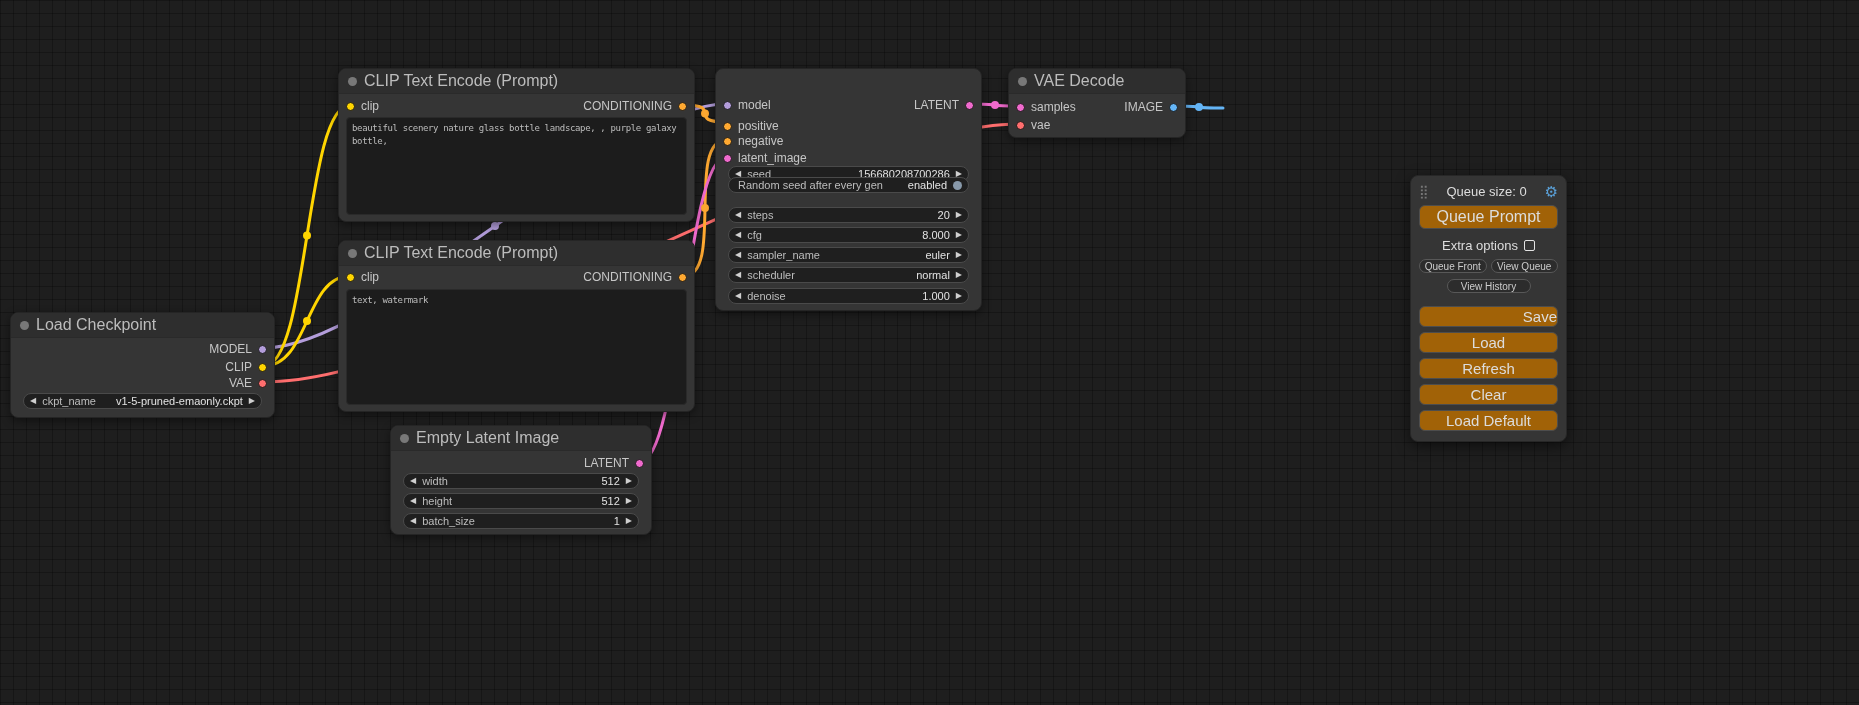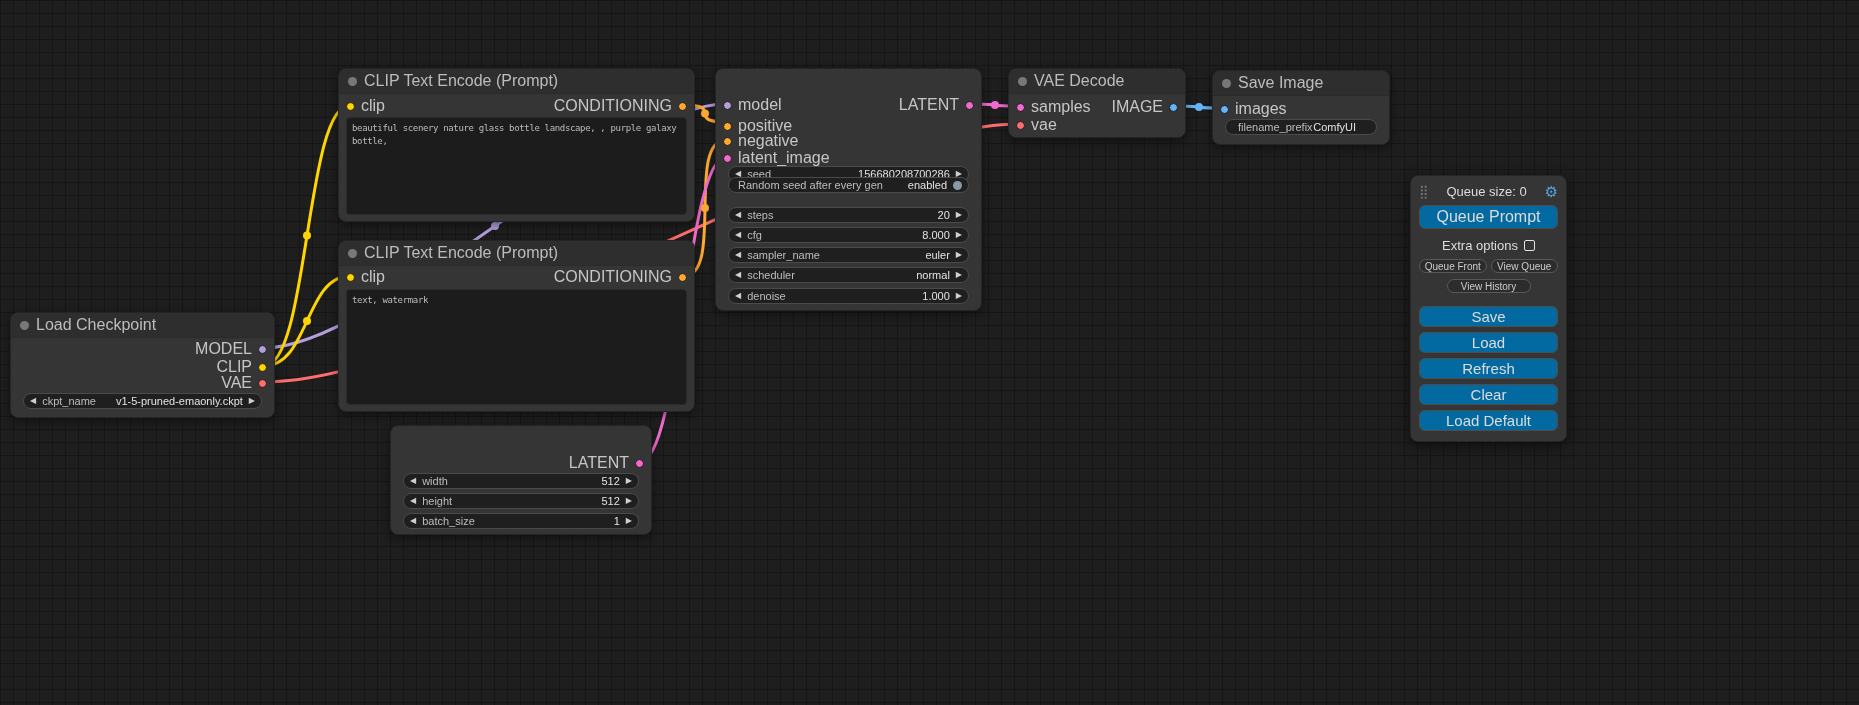--- a/index.html
+++ b/index.html
@@ -30,21 +30,21 @@
     background:#353535;border:1px solid #252525;border-radius:8px;
     box-shadow:0 3px 10px rgba(0,0,0,.45);
   }
   .node-title{
     height:24px;display:flex;align-items:center;gap:7px;padding:0 9px;
     background:#2e2e2e;border-radius:7px 7px 0 0;border-bottom:1px solid #2a2a2a;
     color:#bcbcbc;font-size:16px;white-space:nowrap;overflow:hidden;
   }
   .collapse-dot{width:9px;height:9px;border-radius:50%;background:#787878;flex:0 0 auto;}
   .slot{position:absolute;display:flex;align-items:center;gap:6px;height:14px;
-        font-size:16px;color:#c6c6c6;white-space:nowrap;}
+        font-size:12px;color:#c6c6c6;white-space:nowrap;}
   .slot.in{left:7px;}
   .slot.out{right:7px;flex-direction:row-reverse;}
   .dot{width:9px;height:9px;border-radius:50%;flex:0 0 auto;border:1px solid #191919;box-sizing:border-box;}
   .d-model{background:#B39DDB}.d-clip{background:#FFD500}.d-vae{background:#FF6E6E}
   .d-cond{background:#FFA931}.d-latent{background:#F06ACD}.d-image{background:#64B5F6}
 
   .widget{
     position:absolute;left:12px;right:12px;height:16px;box-sizing:border-box;
     background:#1f1f1f;border:1px solid #4a4a4a;border-radius:8px;
     display:flex;align-items:center;padding:0 6px;font-size:11px;color:#c9c9c9;
@@ -67,35 +67,35 @@
   
   .menu{
     position:absolute;left:1410px;top:175px;width:157px;z-index:5;box-sizing:border-box;
     background:#353535;border:1px solid #272727;border-radius:8px;
     box-shadow:0 4px 14px rgba(0,0,0,.55);padding:5px 8px 10px;
   }
   .menu-header{display:flex;align-items:center;height:20px;}
   .drag-handle{color:#777;font-size:13px;line-height:1;cursor:grab;}
   .queue-size{flex:1;text-align:center;color:#dddddd;font-size:13px;}
   .gear{color:#5AA0D8;font-size:15px;line-height:1;cursor:pointer;}
-  .btn{display:block;width:100%;box-sizing:border-box;background:#0369a1;
+  .btn{display:block;width:100%;box-sizing:border-box;background:#a16207;
        border:1px solid #4d4d4d;border-radius:6px;color:#dcdcdc;
        font-family:"Liberation Sans",sans-serif;cursor:pointer;padding:0;}
   .btn-queue{height:24px;font-size:16px;margin-top:4px;}
   .extra-row{display:flex;align-items:center;justify-content:center;gap:6px;
              margin-top:9px;color:#dddddd;font-size:13px;}
   .checkbox{width:11px;height:11px;border:1px solid #e3e3e3;border-radius:2px;
             background:transparent;box-sizing:border-box;cursor:pointer;}
   .small-row{display:flex;gap:4px;margin-top:6px;}
   .btn-small{flex:1;height:14px;font-size:10px;background:#2c2c2c;
              border:1px solid #585858;border-radius:7px;color:#cccccc;
              font-family:"Liberation Sans",sans-serif;cursor:pointer;padding:0;}
   .btn-history{display:block;width:84px;margin:6px auto 0;}
   .btn-big{height:21px;font-size:15px;margin-top:5px;}
-  .btn-save{margin-top:13px;}
+  .btn-save{margin-top:13px;text-align:right;}
 </style>
 </head>
 <body>
 
 <div class="stage">
 
   <svg class="wires" width="1859" height="705" viewBox="0 0 1859 705">
     <path class="s-model" d="M264,348 C379,348 611,104 726,104"></path>
     <path class="s-clip" d="M264,366 C309,366 305,105 350,105"></path>
     <path class="s-clip" d="M264,366 C309,366 305,276 350,276"></path>
@@ -167,20 +167,24 @@
       <span>clip</span>
     </div>
     <div class="slot out" style="top:29px">
       <span class="dot d-cond"></span>
       <span>CONDITIONING</span>
     </div>
     <textarea class="prompt-text" style="top: 48px; height: 116px;" spellcheck="false">text, watermark</textarea>
   </div>
 
   <div class="node" style="left:390px;top:425px;width:262px;height:110px">
+    <div class="node-title">
+      <span class="collapse-dot"></span>
+      <span>Empty Latent Image</span>
+    </div>
     <div class="slot out" style="top:30px">
       <span class="dot d-latent"></span>
       <span>LATENT</span>
     </div>
     <div class="widget" style="top:47px">
       <span class="arrow">◀</span>
       <span class="wlabel">width</span>
       <span class="wvalue">512</span>
       <span class="arrow">▶</span>
     </div>
@@ -274,34 +278,20 @@
     <div class="slot in" style="top:49px">
       <span class="dot d-vae"></span>
       <span>vae</span>
     </div>
     <div class="slot out" style="top:31px">
       <span class="dot d-image"></span>
       <span>IMAGE</span>
     </div>
   </div>
 
-  <div class="node" style="left:1212px;top:70px;width:178px;height:75px">
-    <div class="node-title">
-      <span class="collapse-dot"></span>
-      <span>Save Image</span>
-    </div>
-    <div class="slot in" style="top:31px">
-      <span class="dot d-image"></span>
-      <span>images</span>
-    </div>
-    <div class="widget plain" style="top:48px">
-      <span class="wlabel">filename_prefix</span>
-      <span class="wvalue">ComfyUI</span>
-    </div>
-  </div>
 
   <div class="menu">
     <div class="menu-header">
       <span class="drag-handle">⣿</span>
       <span class="queue-size">Queue size: 0</span>
       <span class="gear">⚙</span>
     </div>
     <button class="btn btn-queue">Queue Prompt</button>
     <div class="extra-row">
       <span>Extra options</span>

